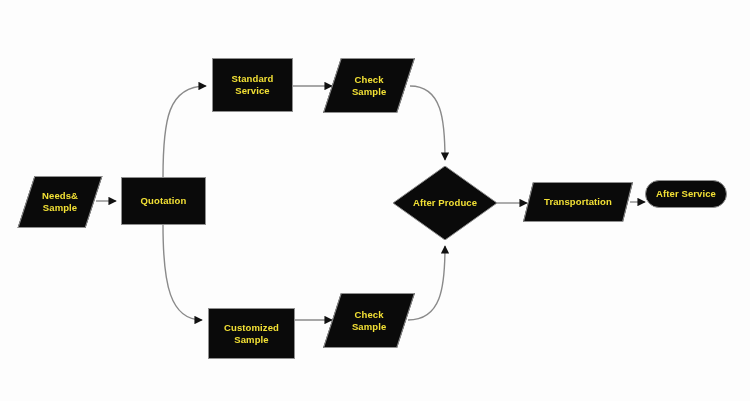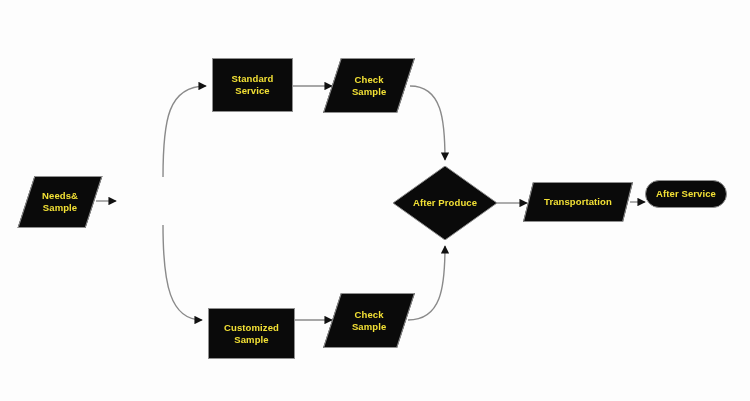--- a/index.html
+++ b/index.html
@@ -106,20 +106,23 @@
     <path d="M 497 203 L 527 203" stroke="#8a8a8a" stroke-width="1.4" fill="none" marker-end="url(#arrow)"></path>
 
     <path d="M 630 202 L 645 202" stroke="#8a8a8a" stroke-width="1.4" fill="none" marker-end="url(#arrow)"></path>
   </svg>
 
   <div class="node skew" style="left:26px; top:176px; width:68px; height:52px;">
     <span class="label">Needs&amp;
 Sample</span>
   </div>
 
+  <div class="node" style="left:121px; top:177px; width:85px; height:48px;">
+    <span class="label">Quotation</span>
+  </div>
 
   <div class="node" style="left:212px; top:58px; width:81px; height:54px;">
     <span class="label">Standard
 Service</span>
   </div>
 
   <div class="node skew" style="left:332px; top:58px; width:74px; height:55px;">
     <span class="label">Check
 Sample</span>
   </div>

